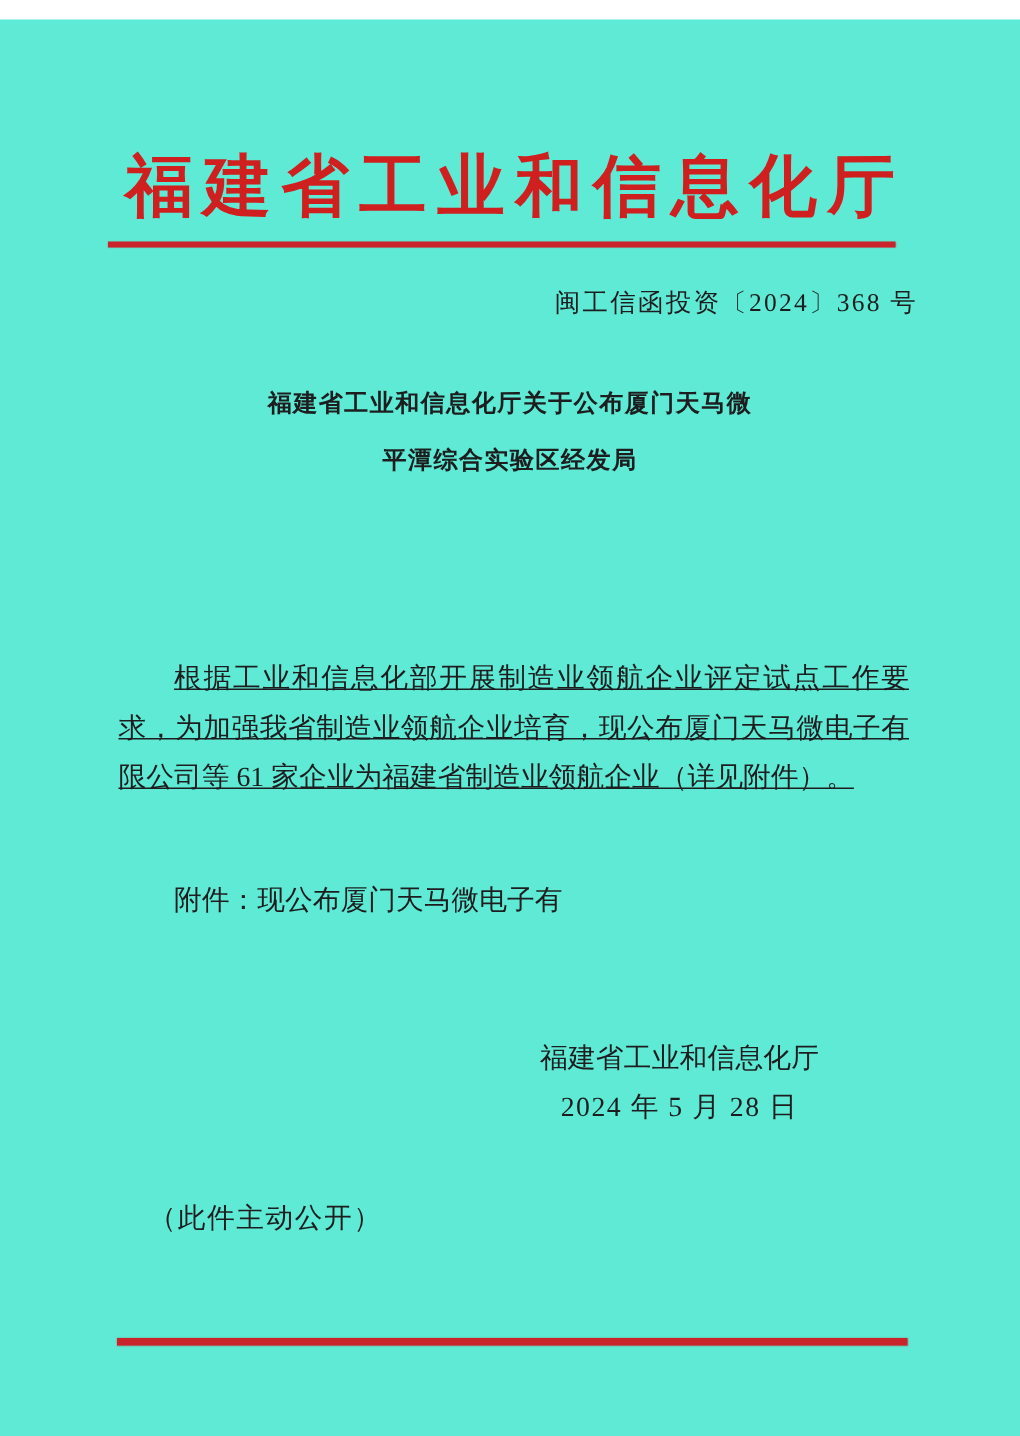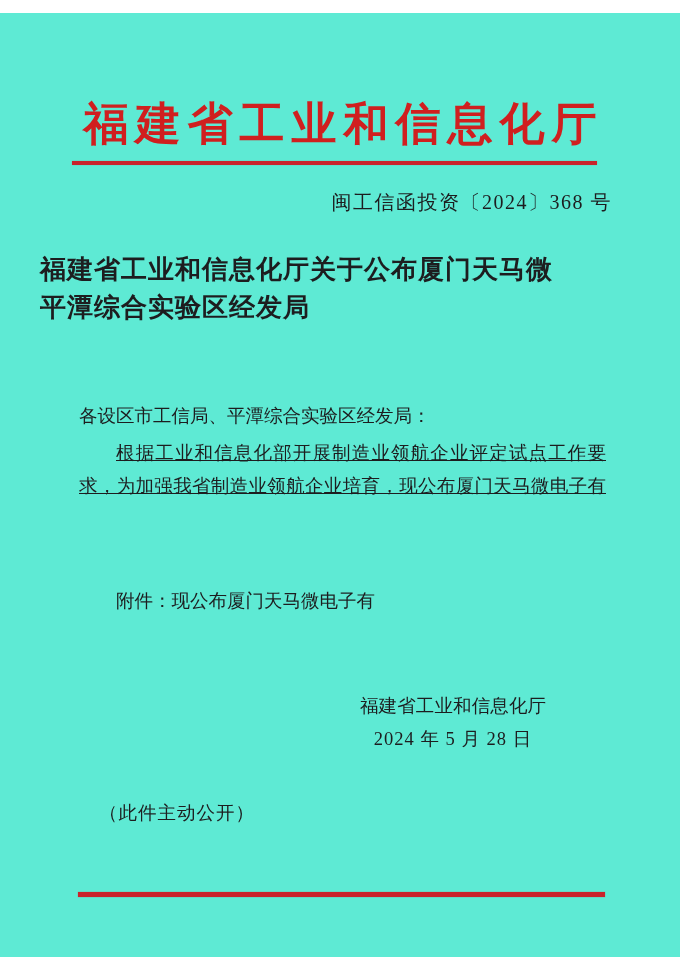--- a/index.html
+++ b/index.html
@@ -30,29 +30,31 @@
   }
   .rule{
     position:absolute;
     background:var(--rule-red);
     box-shadow:0 0 1px rgba(201,35,43,.55);
   }
   .rule-top{top:148px;left:72px;width:525px;height:4px;}
   .rule-bottom{top:879px;left:78px;width:527px;height:5px;}
   .doc-number{
     position:absolute;top:176px;right:68px;
-    font-size:20px;line-height:26px;
+    font-size:17px;line-height:26px;
     letter-spacing:1.5px;
     white-space:nowrap;
   }
   .title{
     position:absolute;top:238px;left:40px;right:40px;
-    font-size:26px;line-height:38px;
+    text-align:center;
+    font-size:16px;line-height:38px;
     font-weight:bold;
     letter-spacing:1px;
+    font-family:Liberation Mono, monospace;
   }
   .salutation{
     position:absolute;top:391px;left:79px;right:74px;
     font-size:18.5px;line-height:24px;
     white-space:nowrap;
   }
   .paragraph{
     position:absolute;top:424px;left:79px;width:527px;
     font-size:18.5px;line-height:33px;text-decoration:underline;
   }
@@ -97,25 +99,25 @@
 
   <div class="rule rule-top"></div>
 
   <div class="doc-number">闽工信函投资〔2024〕368 号</div>
 
   <div class="title">
     <div class="title-line">福建省工业和信息化厅关于公布厦门天马微</div>
     <div class="title-line">平潭综合实验区经发局</div>
   </div>
 
-  <div class="salutation">各设区市工信局、平潭综合实验区经发局：</div>
 
   <div class="paragraph">
     <div class="par-line fill first">根据工业和信息化部开展制造业领航企业评定试点工作要</div>
     <div class="par-line fill">求，为加强我省制造业领航企业培育，现公布厦门天马微电子有</div>
+    <div class="par-line">限公司等 61 家企业为福建省制造业领航企业（详见附件）。</div>
   </div>
 
   <div class="attachment">附件：现公布厦门天马微电子有</div>
 
   <div class="signature">
     <div class="agency">福建省工业和信息化厅</div>
     <div class="date">2024 年 5 月 28 日</div>
   </div>
 
   <div class="disclosure">（此件主动公开）</div>

